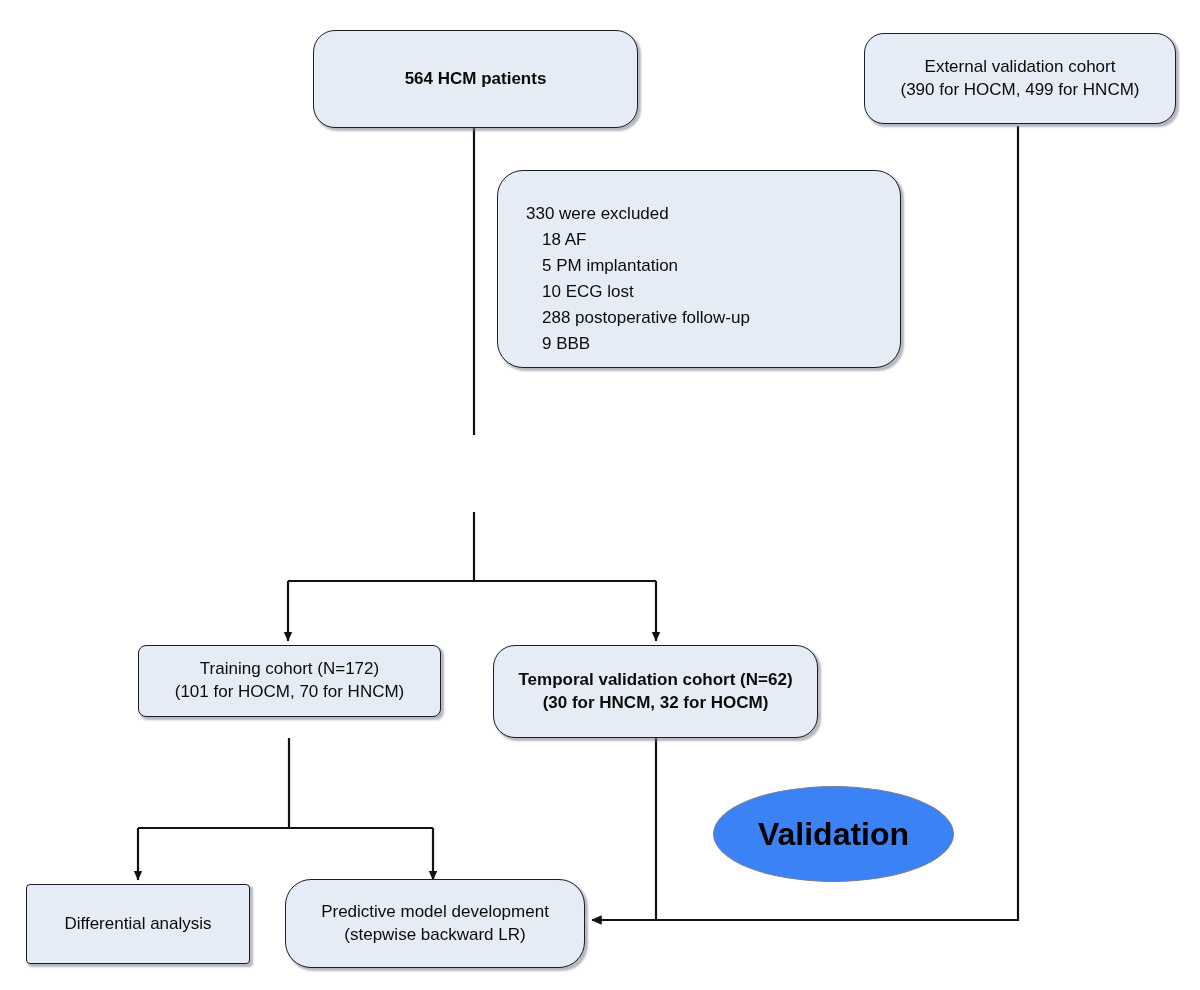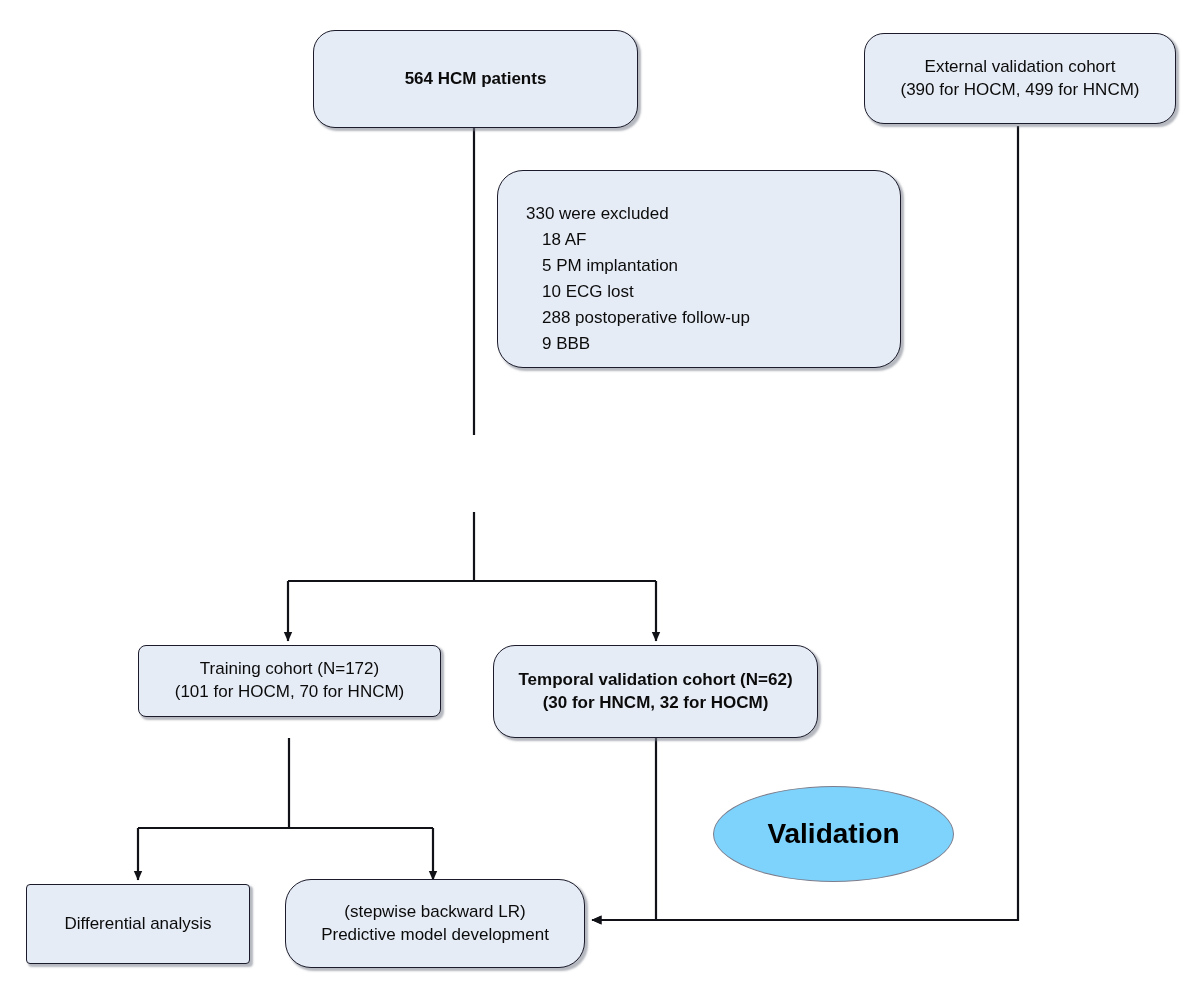--- a/index.html
+++ b/index.html
@@ -79,27 +79,27 @@
   #node-excluded .lines > span + span {
     margin-top: 3px;
   }
 
   .ellipse {
     position: absolute;
     left: 713px;
     top: 786px;
     width: 239px;
     height: 94px;
-    background: #7dd3fc;
+    background: #3b82f6;
     border: 1px solid #7d7d8c;
     border-radius: 50%;
     display: flex;
     align-items: center;
     justify-content: center;
-    font-size: 28px;
+    font-size: 32px;
     font-weight: bold;
     color: #000000;
     z-index: 2;
   }
 </style>
 </head>
 <body>
 
 <div id="flowchart">
 
@@ -177,22 +177,22 @@
   </div>
 
   <div class="node" id="node-differential">
     <span class="lines">
       <span>Differential analysis</span>
     </span>
   </div>
 
   <div class="node" id="node-predictive">
     <span class="lines">
+      <span>Predictive model development</span>
       <span>(stepwise backward LR)</span>
-      <span>Predictive model development</span>
     </span>
   </div>
 
   <div class="ellipse">
     <span>Validation</span>
   </div>
 
 </div>
 
 </body></html>

